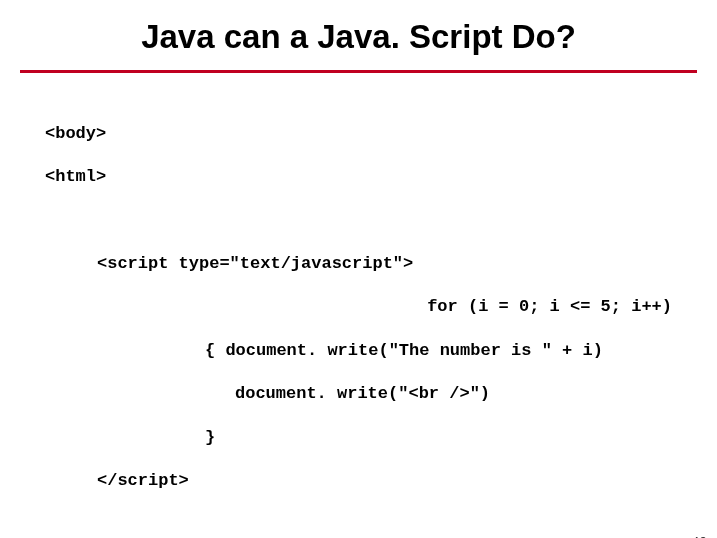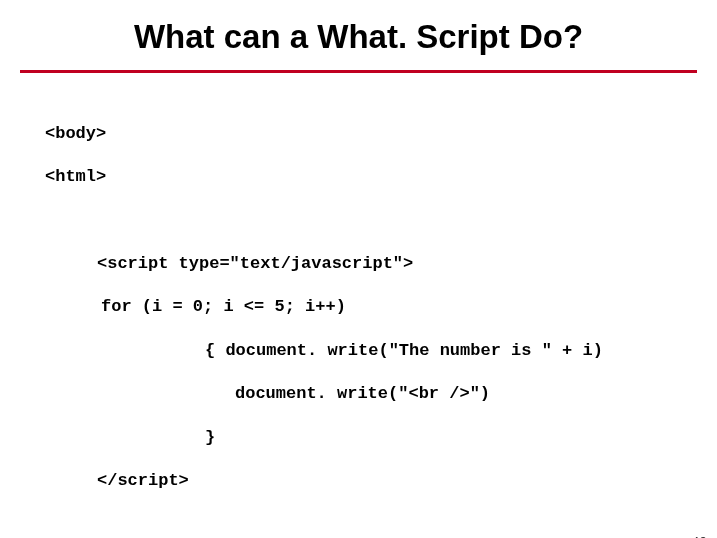--- a/index.html
+++ b/index.html
@@ -33,39 +33,39 @@
     margin: 28px 45px 0 45px;
     font-family: "Courier New", Courier, monospace;
     font-size: 17px;
     line-height: 1.28;
     white-space: pre;
     color: #000;
     font-weight: bold;
   }
   .indent0 { margin-left: 0; }
   .indent1 { margin-left: 52px; }
-  .indent2 { margin-left: 56px; }
+  .indent2 { margin-left: 56px; text-align: right; }
   .indent3 { margin-left: 160px; }
   .indent3b { margin-left: 190px; }
   .gap { height: 21px; }
   .page-num {
     position: absolute;
     right: 10px;
     bottom: 6px;
     font-family: Arial, Helvetica, sans-serif;
     font-size: 14px;
     color: #333;
   }
 </style>
 </head>
 <body>
 
 <div class="slide">
 
-  <div class="title">What can a What. Script Do?</div>
+  <div class="title">Java can a Java. Script Do?</div>
   <div class="rule"></div>
 
   <div class="content">
 <div class="indent0">&lt;body&gt;</div>
 <div class="indent0">&lt;html&gt;</div>
 <div class="gap"></div>
 <div class="indent1">&lt;script type="text/javascript"&gt;</div>
 <div class="indent2">for (i = 0; i &lt;= 5; i++)</div>
 <div class="indent3">{ document. write("The number is " + i)</div>
 <div class="indent3b">document. write("&lt;br /&gt;")</div>

